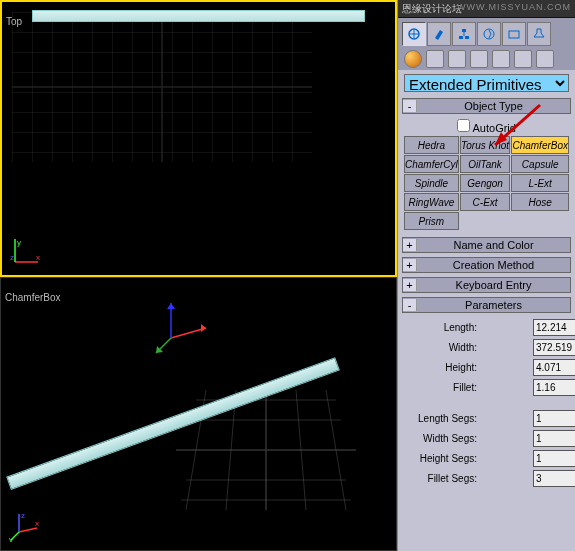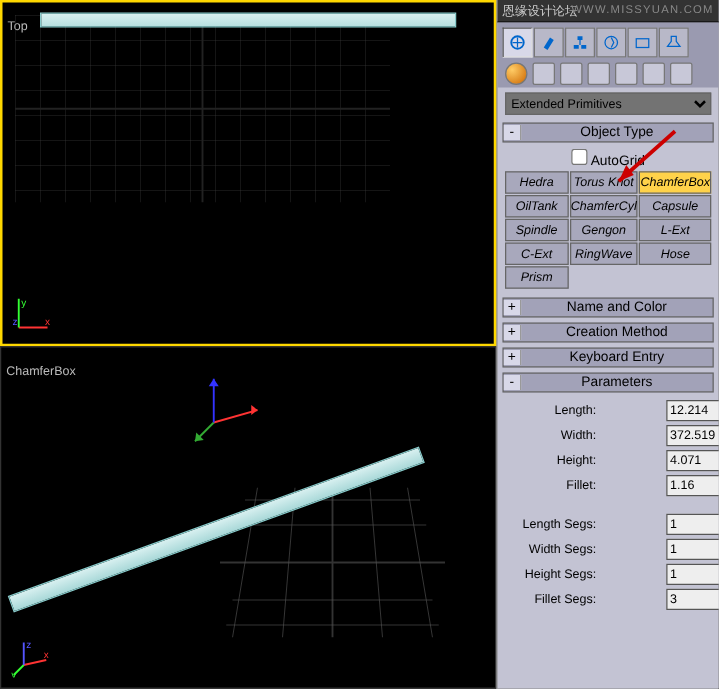--- a/index.html
+++ b/index.html
@@ -15,21 +15,21 @@
 .panel { width: 178px; background: #c3c3d3; border-left: 1px solid #888; display: flex; flex-direction: column; font-size: 11px; }
 .titlebar { background: #333; color: #ccc; height: 18px; font-size: 10px; display: flex; align-items: center; padding: 0 4px; border-bottom: 1px solid #111; }
 .watermark { position: absolute; top: 2px; right: 4px; color: #888; font-size: 9px; letter-spacing: 1px; }
 .tab-icons { display: flex; gap: 0; padding: 4px 4px 2px; background: #9a9ab0; }
 .tab-icon { width: 24px; height: 24px; border: 1px solid #777; background: #b8b8c8; display: flex; align-items: center; justify-content: center; margin-right: 1px; }
 .tab-icon.active { background: #d8d8e8; border-color: #555 #ddd #ddd #555; }
 .row-icons { display: flex; gap: 4px; padding: 2px 6px; background: #9a9ab0; align-items: center; }
 .row-icons .ic { width: 18px; height: 18px; border: 1px solid #777; background: #c8c8d8; border-radius: 2px; }
 .row-icons .ic.sphere { background: radial-gradient(circle at 30% 30%, #fc6, #c60); border-radius: 50%; }
 .dropdown { margin: 4px 6px; display: flex; }
-.dropdown select { flex: 1; font-size: 10px; background: #737373; border: 1px solid #666; height: 18px; }
+.dropdown select { flex: 1; font-size: 15px; background: #7dd3fc; border: 1px solid #666; height: 18px; }
 .rollout { margin: 2px 4px; }
 .rollout-hdr { background: #a2a2b8; border: 1px solid #666; display: flex; align-items: center; height: 16px; font-size: 11px; }
 .rollout-hdr .toggle { width: 14px; text-align: center; border-right: 1px solid #999; background: #d8d8e8; }
 .rollout-hdr .title { flex: 1; text-align: center; }
 .rollout-body { padding: 3px 2px; }
 .autogrid { text-align: center; padding: 2px; }
 .autogrid label { font-size: 11px; }
 .btn-grid { display: grid; grid-template-columns: 1fr 1fr 1fr; gap: 1px; font-style: italic; }
 .obj-btn { height: 18px; border: 1px solid #666; background: #a8a8bc; font-size: 10px; display: flex; align-items: center; justify-content: center; cursor: pointer; }
 .obj-btn.selected { background: #ffd24a; }
@@ -171,28 +171,28 @@
       </div>
       <div class="rollout-body">
         <div class="autogrid">
           <input type="checkbox" style="">
           <label>AutoGrid</label>
         </div>
         <div class="btn-grid" id="obj-buttons">
             <div class="obj-btn">Hedra</div>
             <div class="obj-btn">Torus Knot</div>
             <div class="obj-btn selected">ChamferBox</div>
+            <div class="obj-btn">ChamferCyl</div>
             <div class="obj-btn">OilTank</div>
-            <div class="obj-btn">ChamferCyl</div>
             <div class="obj-btn">Capsule</div>
             <div class="obj-btn">Spindle</div>
             <div class="obj-btn">Gengon</div>
             <div class="obj-btn">L-Ext</div>
+            <div class="obj-btn">RingWave</div>
             <div class="obj-btn">C-Ext</div>
-            <div class="obj-btn">RingWave</div>
             <div class="obj-btn">Hose</div>
             <div class="obj-btn">Prism</div>
             <div class="obj-btn" style="visibility: hidden;"></div>
           </div>
       </div>
     </div>
 
     <div class="rollout">
         <div class="rollout-hdr">
           <span class="toggle">+</span>

